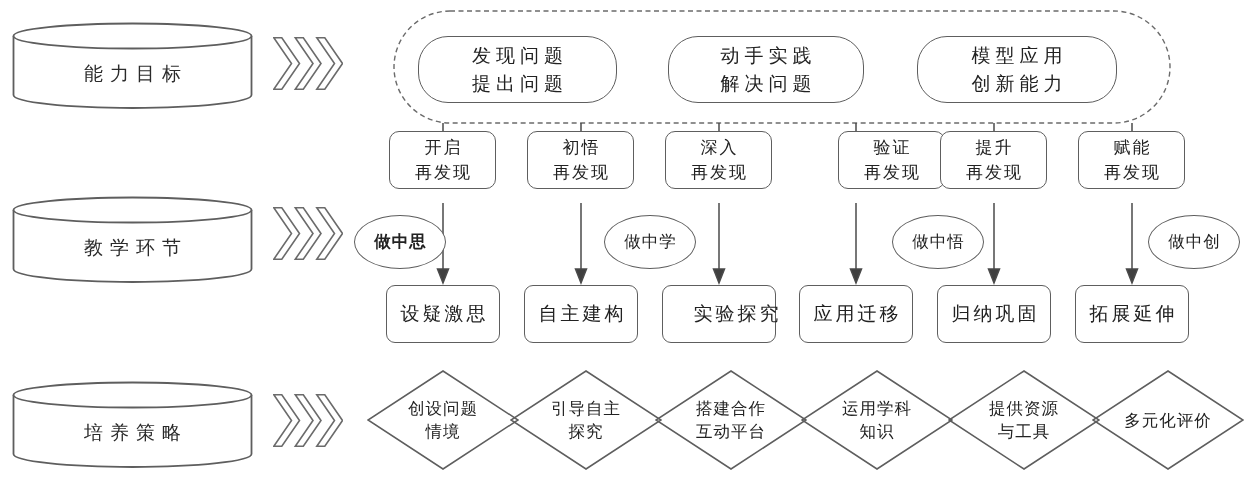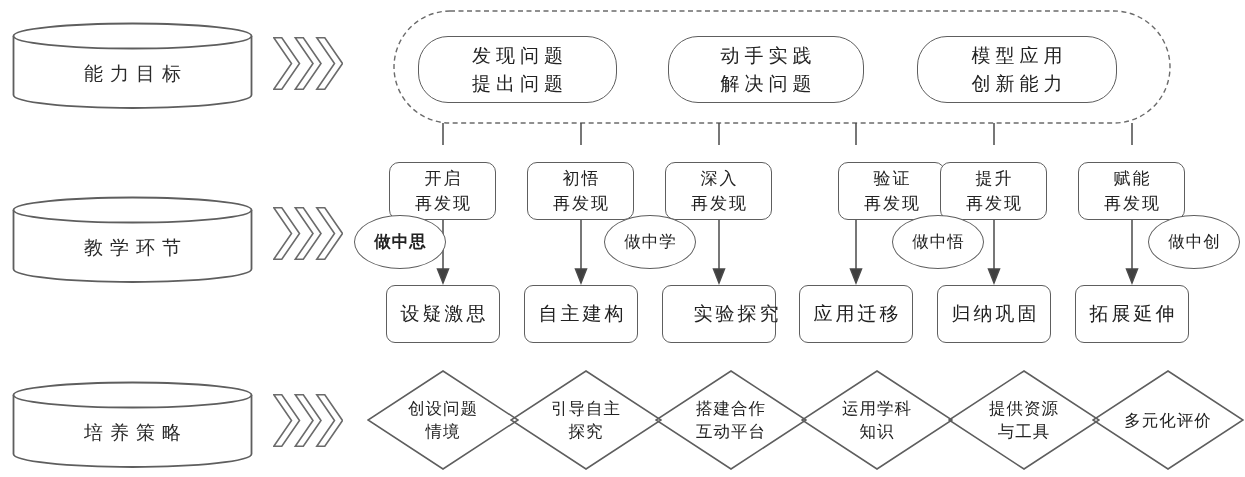--- a/index.html
+++ b/index.html
@@ -22,21 +22,21 @@
       font-size:19px;letter-spacing:7px;text-indent:7px;color:#2a2a2a;}
 
   
   .chevrons{position:absolute;left:273px;z-index:1;}
 
   
   .goal-box{top:36px;height:67px;border:1.7px solid #5e5e5e;border-radius:30px;
             font-size:19px;line-height:28px;letter-spacing:5px;text-indent:5px;}
 
   
-  .stage-box{top:162px;width:107px;height:58px;border:1.7px solid #5e5e5e;border-radius:10px;
+  .stage-box{top:131px;width:107px;height:58px;border:1.7px solid #5e5e5e;border-radius:10px;
              font-size:17px;line-height:25px;letter-spacing:2px;text-indent:2px;}
   .mode-ellipse{top:215px;width:92px;height:54px;border:1.5px solid #5e5e5e;border-radius:50%;
                 font-size:16.5px;letter-spacing:1px;text-indent:1px;z-index:2;}
   .activity-box{top:285px;width:114px;height:58px;border:1.7px solid #5e5e5e;border-radius:9px;
                 font-size:19px;letter-spacing:3px;text-indent:3px;}
 
   
   .diamond{position:absolute;top:370px;width:152px;height:100px;z-index:1;background:transparent;}
   .diamond .dia-label{position:absolute;inset:0;display:flex;flex-direction:column;
       justify-content:center;align-items:center;text-align:center;

